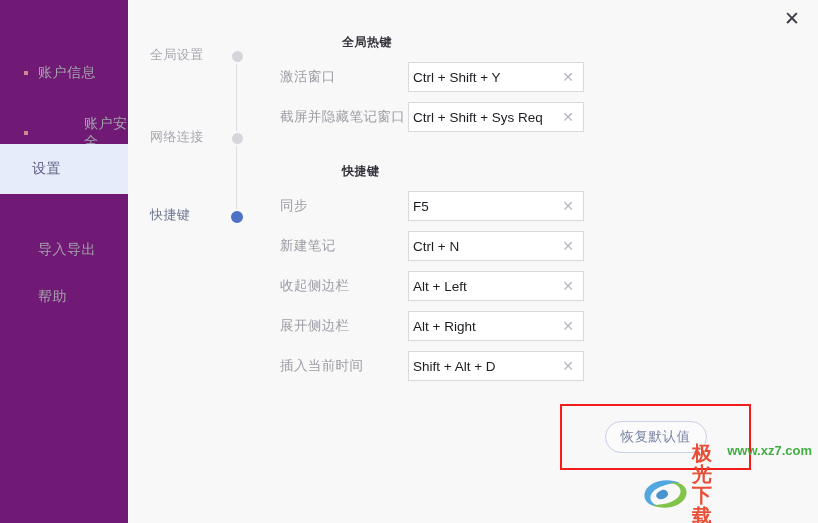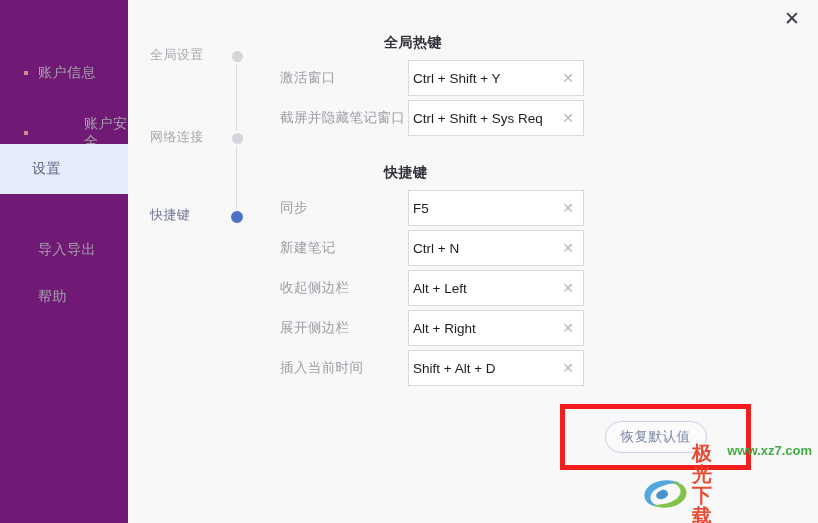--- a/index.html
+++ b/index.html
@@ -143,25 +143,25 @@
 
   
   .panel {
     position: absolute;
     left: 152px;
     top: 34px;
     width: 450px;
   }
 
   .section-title {
-    font-size: 14px;
+    font-size: 12px;
     font-weight: bold;
     color: #31313a;
     letter-spacing: 0.5px;
-    margin: 0 0 6px 104px;
+    margin: 0 0 6px 62px;
   }
   .section-title.second {
     margin-top: 26px;
   }
 
   .field-row {
     display: flex;
     align-items: center;
     height: 40px;
   }
@@ -170,21 +170,21 @@
     padding-right: 8px;
     text-align: left;
     font-size: 13.5px;
     color: #9c9ca4;
     letter-spacing: 0.4px;
     white-space: nowrap;
   }
   .field-box {
     position: relative;
     width: 176px;
-    height: 36px;
+    height: 30px;
     background: #ffffff;
     border: 1px solid #d9d9de;
     box-sizing: border-box;
     display: flex;
     align-items: center;
   }
   .field-value {
     font-size: 13.5px;
     color: #1c1c22;
     padding-left: 4px;
@@ -207,21 +207,21 @@
     cursor: pointer;
   }
 
   
   .restore-wrap {
     position: absolute;
     left: 432px;
     top: 404px;
     width: 191px;
     height: 66px;
-    border: 5px solid #701a75;
+    border: 2px solid #701a75;
     box-sizing: border-box;
     display: flex;
     align-items: center;
     justify-content: center;
   }
   .restore-btn {
     width: 100px;
     height: 30px;
     border: 1px solid #c9d0e8;
     border-radius: 16px;

